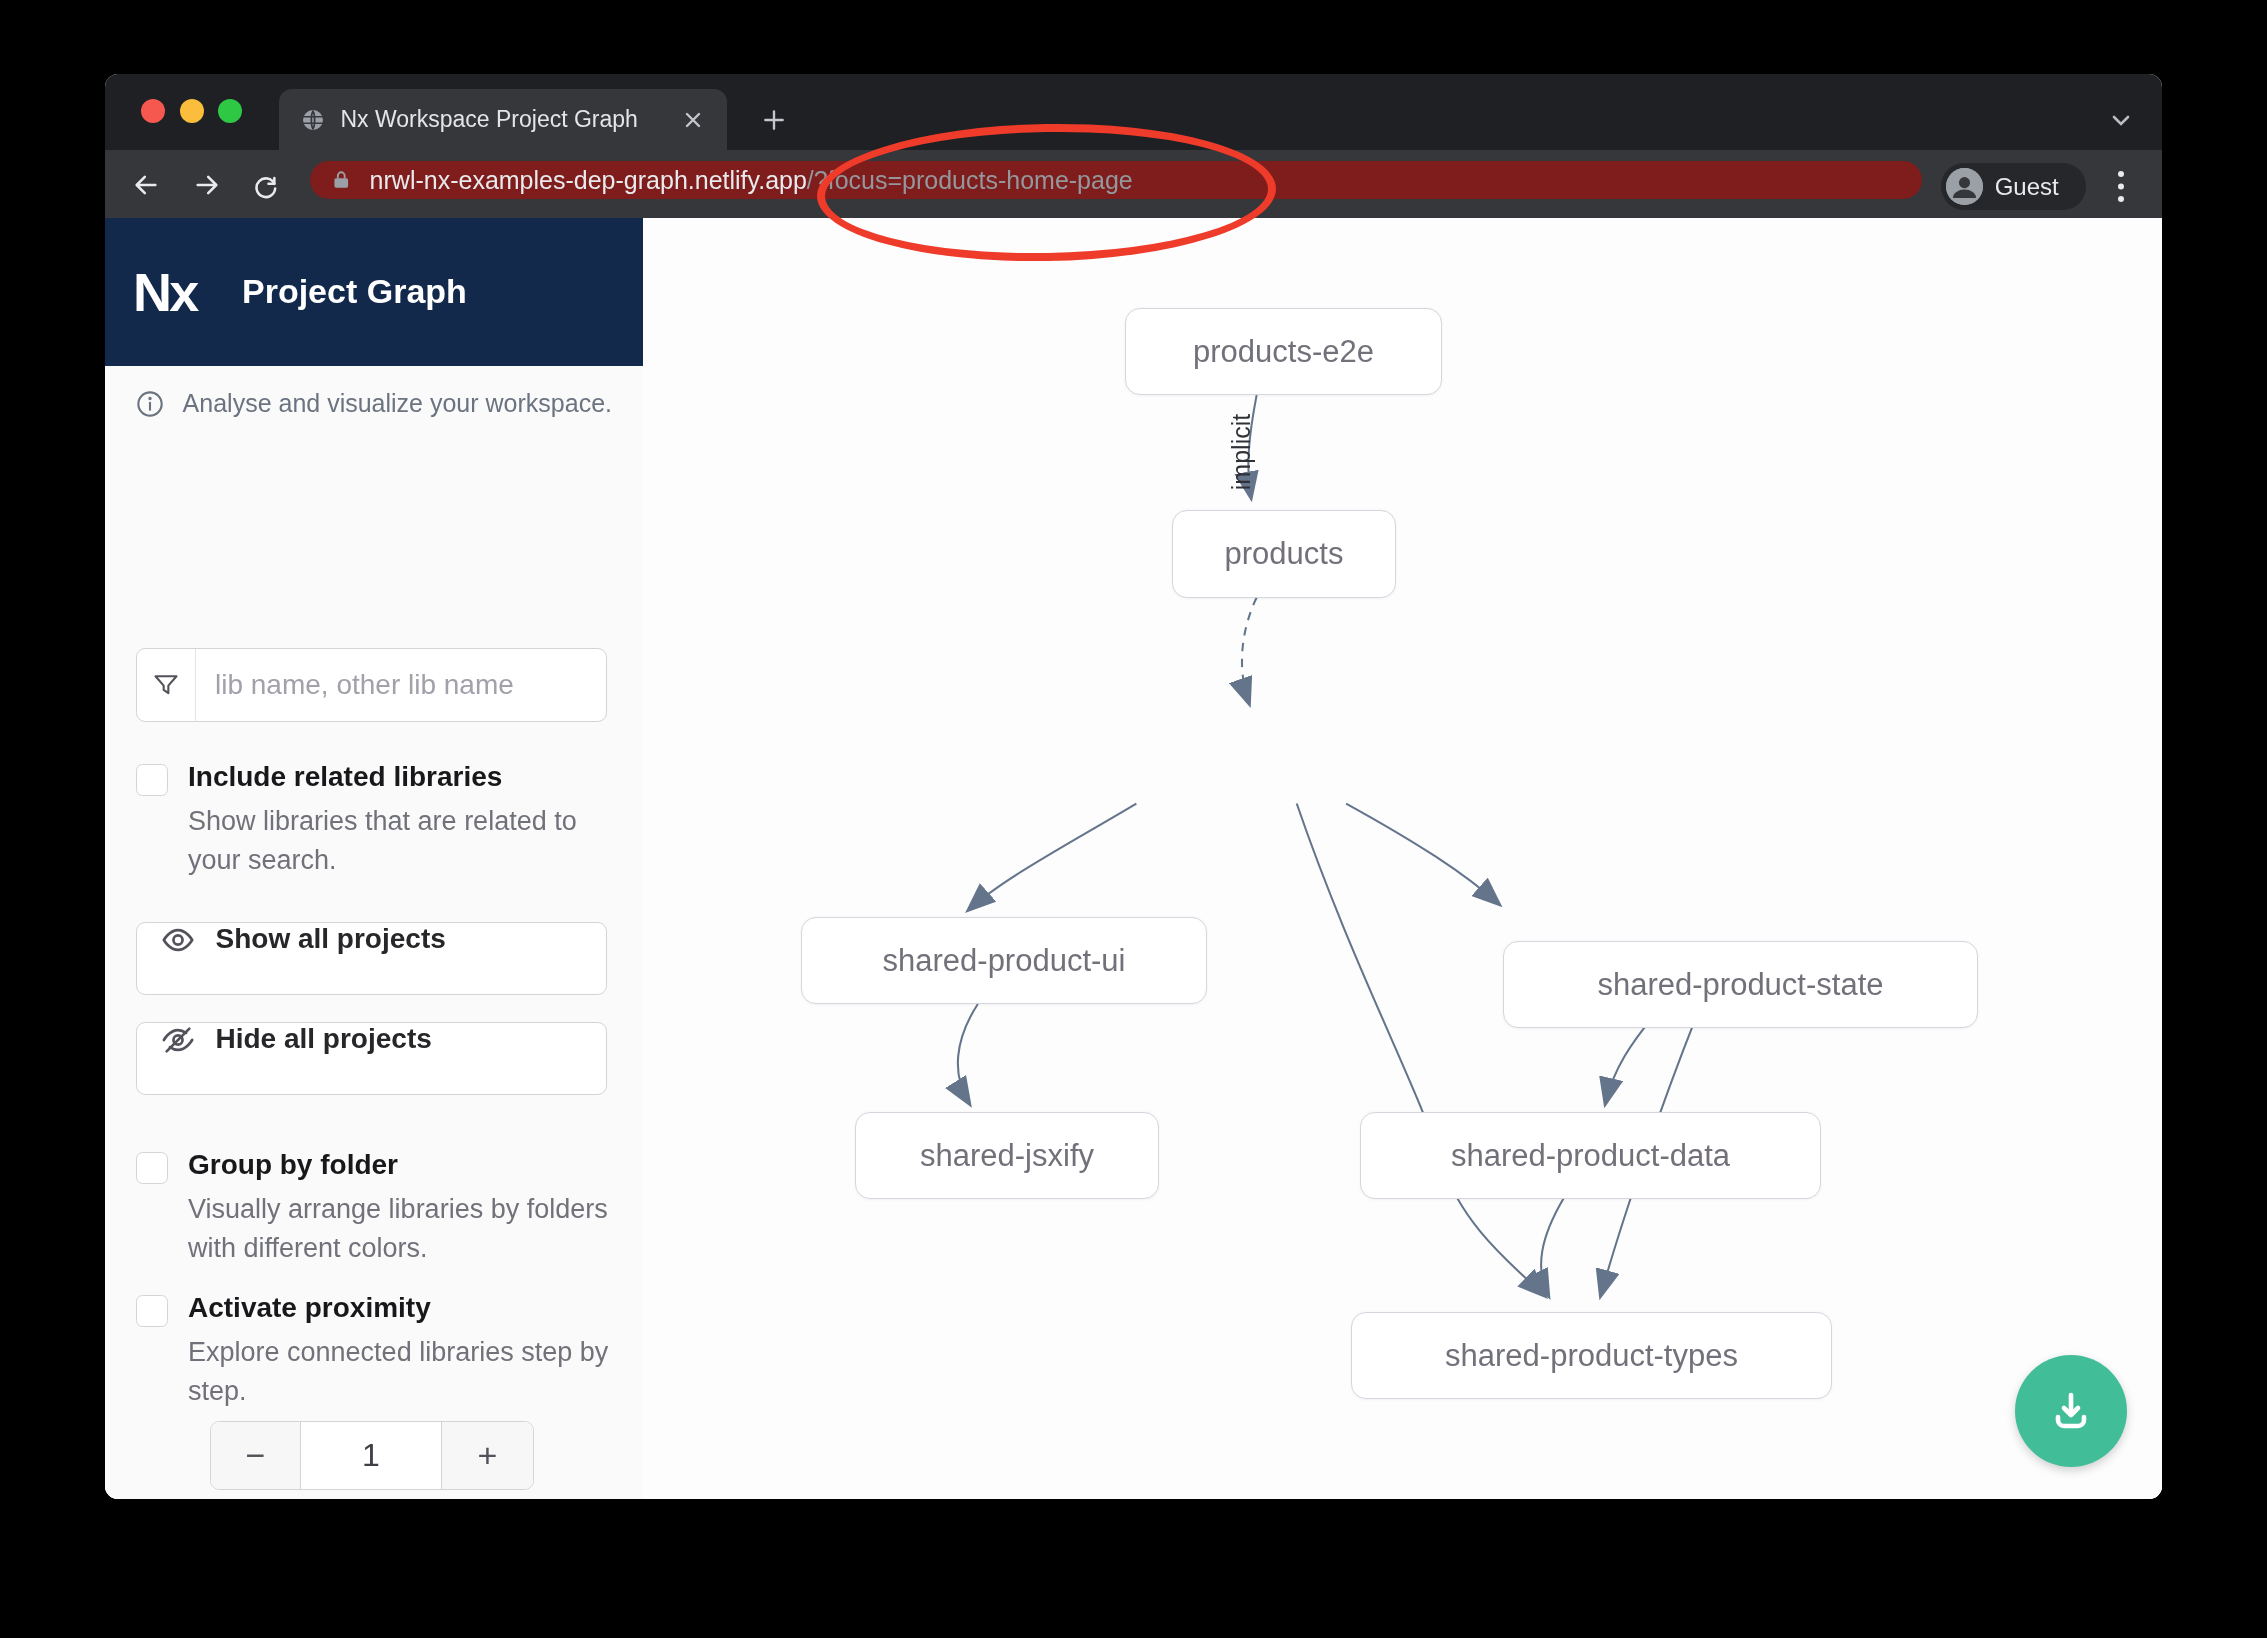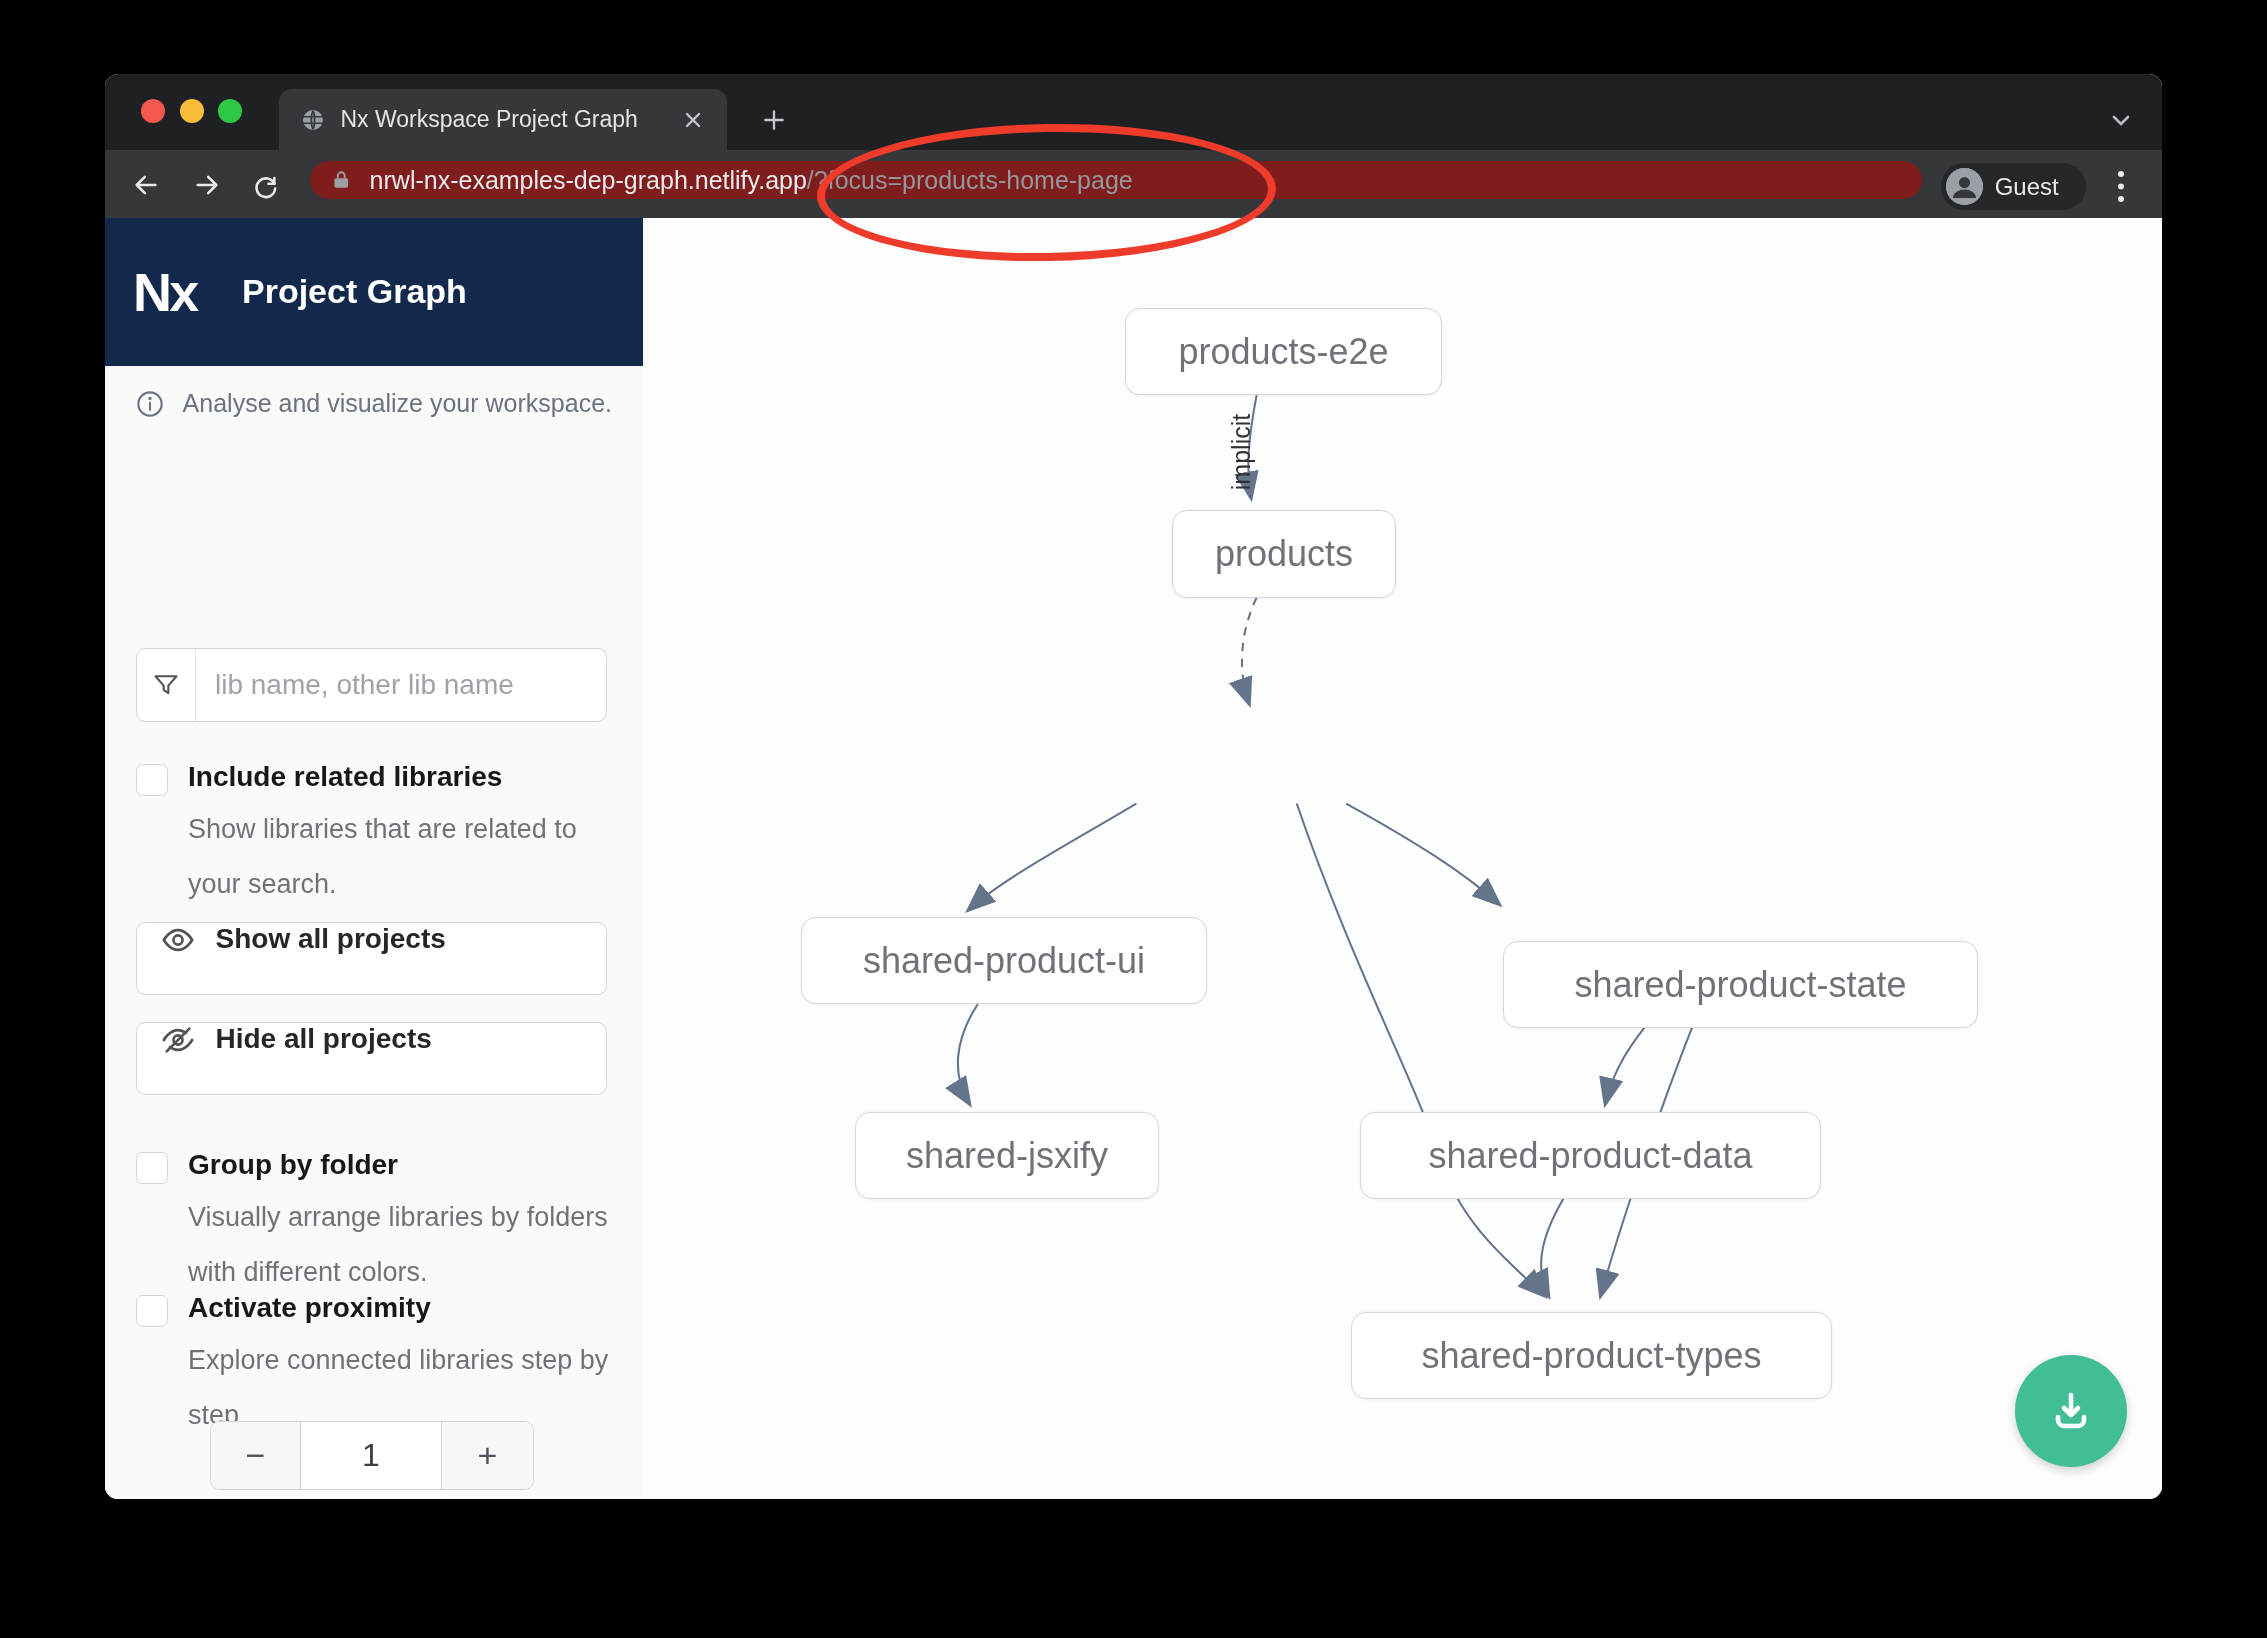--- a/index.html
+++ b/index.html
@@ -53,37 +53,37 @@
           border-radius:9.3px;background:#fff;display:flex;align-items:center;box-sizing:border-box;}
   .filter-ic{width:58px;height:100%;border-right:0.9px solid #e4e4e7;display:flex;
              align-items:center;justify-content:center;color:#52525b;flex:0 0 auto;}
   .filter input{border:none;outline:none;background:transparent;margin-left:17px;width:373px;
                 font-size:28px;color:#ef4444;font-family:inherit;}
   .filter input::placeholder{color:#a1a1aa;}
   .opt{position:absolute;left:31px;}
   .checkbox{position:absolute;left:0;top:2.8px;width:32px;height:32px;border:1.9px solid #d4d4d8;
             border-radius:6.5px;background:#fff;box-sizing:border-box;}
   .opt .lbl{position:absolute;left:52px;top:0;font-size:28px;font-weight:700;color:#18181b;white-space:nowrap;}
-  .opt .desc{position:absolute;left:52px;top:41px;width:447px;font-size:27px;line-height:55px;color:#71717a;}
+  .opt .desc{position:absolute;left:52px;top:41px;width:447px;font-size:27px;line-height:39px;color:#71717a;}
   .actbtn{position:absolute;left:31px;width:471px;height:73px;border:0.9px solid #d4d4d8;border-radius:9.3px;
           background:#fff;display:flex;align-items:flex-start;box-sizing:border-box;}
   .actbtn .ic{margin-left:24px;width:34px;height:34px;color:#52525b;flex:0 0 auto;}
   .actbtn .lbl{margin-left:20.5px;font-size:28px;font-weight:700;color:#27272a;}
   .stepper{position:absolute;left:105px;top:1203px;width:324px;height:69px;border:0.9px solid #d4d4d8;
            border-radius:9.3px;background:#fff;display:flex;box-sizing:border-box;overflow:hidden;}
   .step-btn{width:89px;display:flex;align-items:center;justify-content:center;background:#f7f7f8;
             font-size:34px;color:#52525b;}
   .step-btn.plus{width:91px;border-left:0.9px solid #d4d4d8;}
   .step-btn.minus{border-right:0.9px solid #d4d4d8;}
   .step-val{flex:1;display:flex;align-items:center;justify-content:center;font-size:32px;color:#3f3f46;}
   
   .graph{position:absolute;left:538px;top:0;width:1520px;height:1282px;background:#fdfdfd;}
   .edges{position:absolute;left:0;top:0;}
   .node{position:absolute;display:flex;align-items:center;justify-content:center;background:#fff;
-        border:1.9px solid #d6d6de;border-radius:15px;color:#71717a;font-size:36px;white-space:nowrap;
+        border:1.9px solid #d6d6de;border-radius:15px;color:#71717a;font-size:31px;white-space:nowrap;
         box-shadow:0 0.9px 2.8px rgba(0,0,0,.05);box-sizing:border-box;}
   .node.focused{background:#47bb96;border:none;color:#fff;border-radius:11.2px;
                 box-shadow:0 1.9px 4.7px rgba(0,0,0,.12);}
   .edge-label{position:absolute;left:598px;top:234px;transform:translate(-50%,-50%) rotate(-90deg);
               font-size:25px;color:#2f3136;}
   .fab{position:absolute;left:1372px;top:1137px;width:112px;height:112px;border-radius:50%;
        background:#41be97;display:flex;align-items:center;justify-content:center;
        box-shadow:0 3.7px 9.3px rgba(0,0,0,.18);color:#fff;}
   
   .red-ellipse{position:absolute;left:817px;top:124px;width:459px;height:137px;

